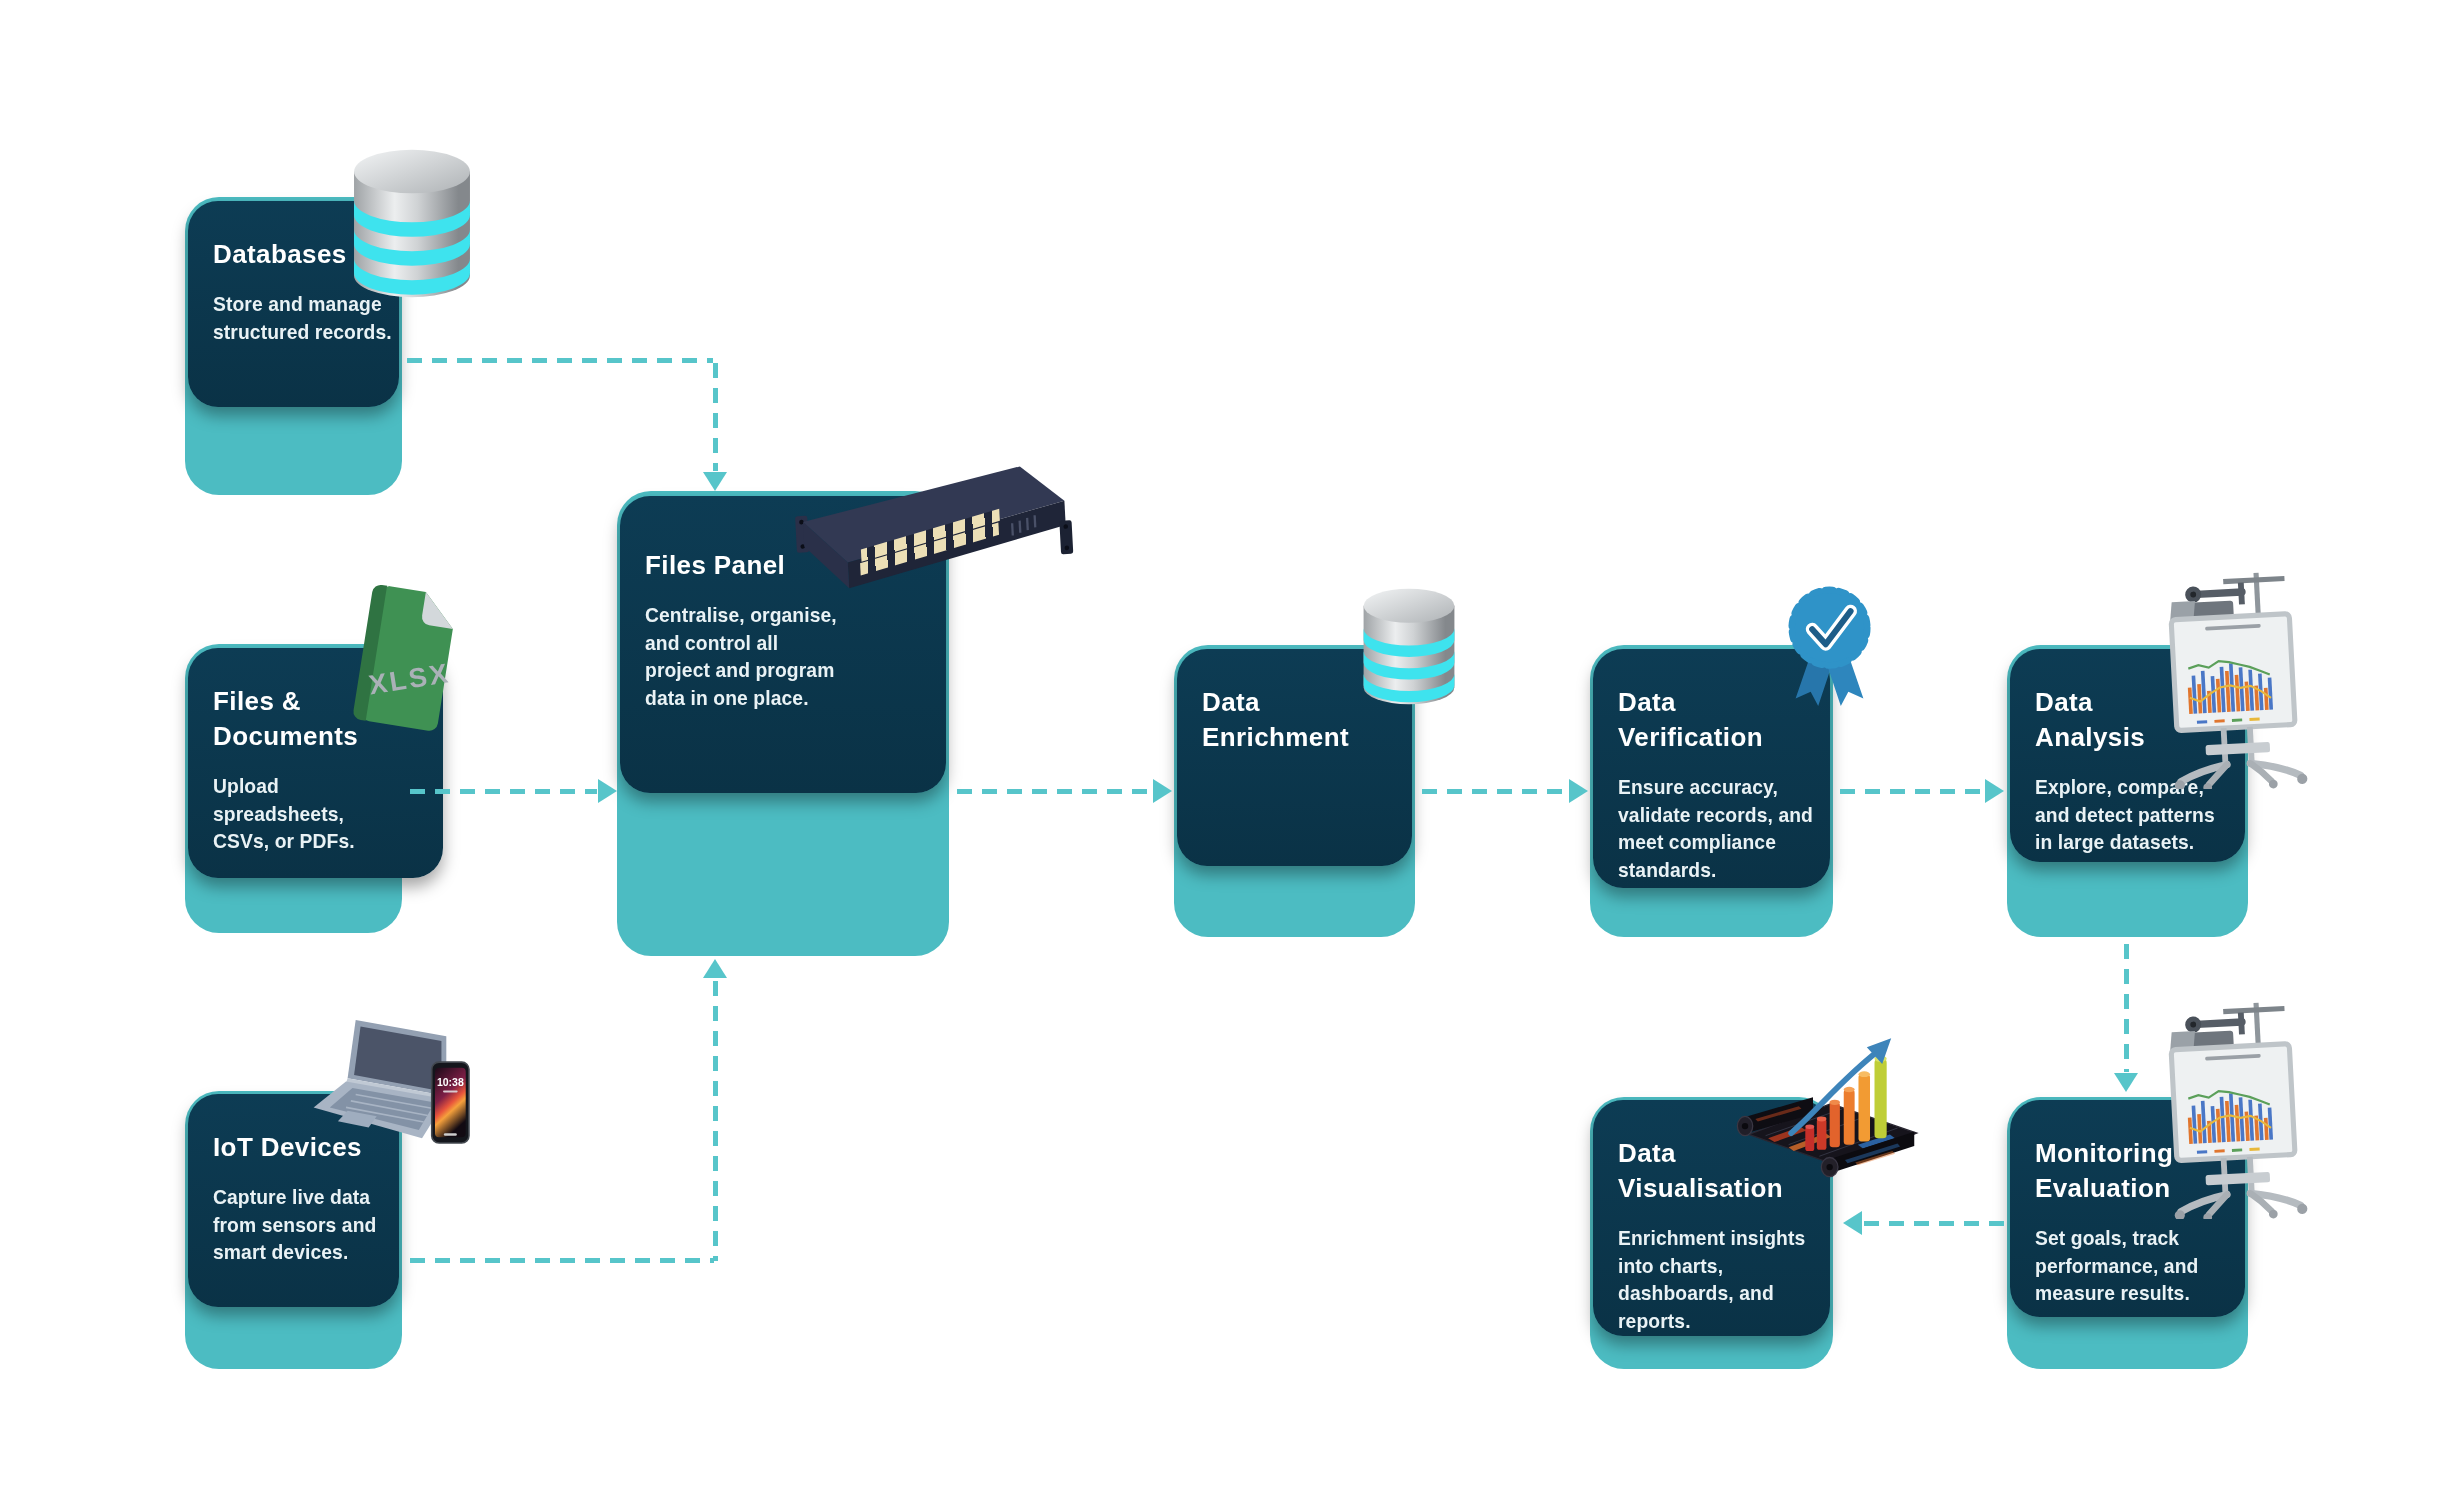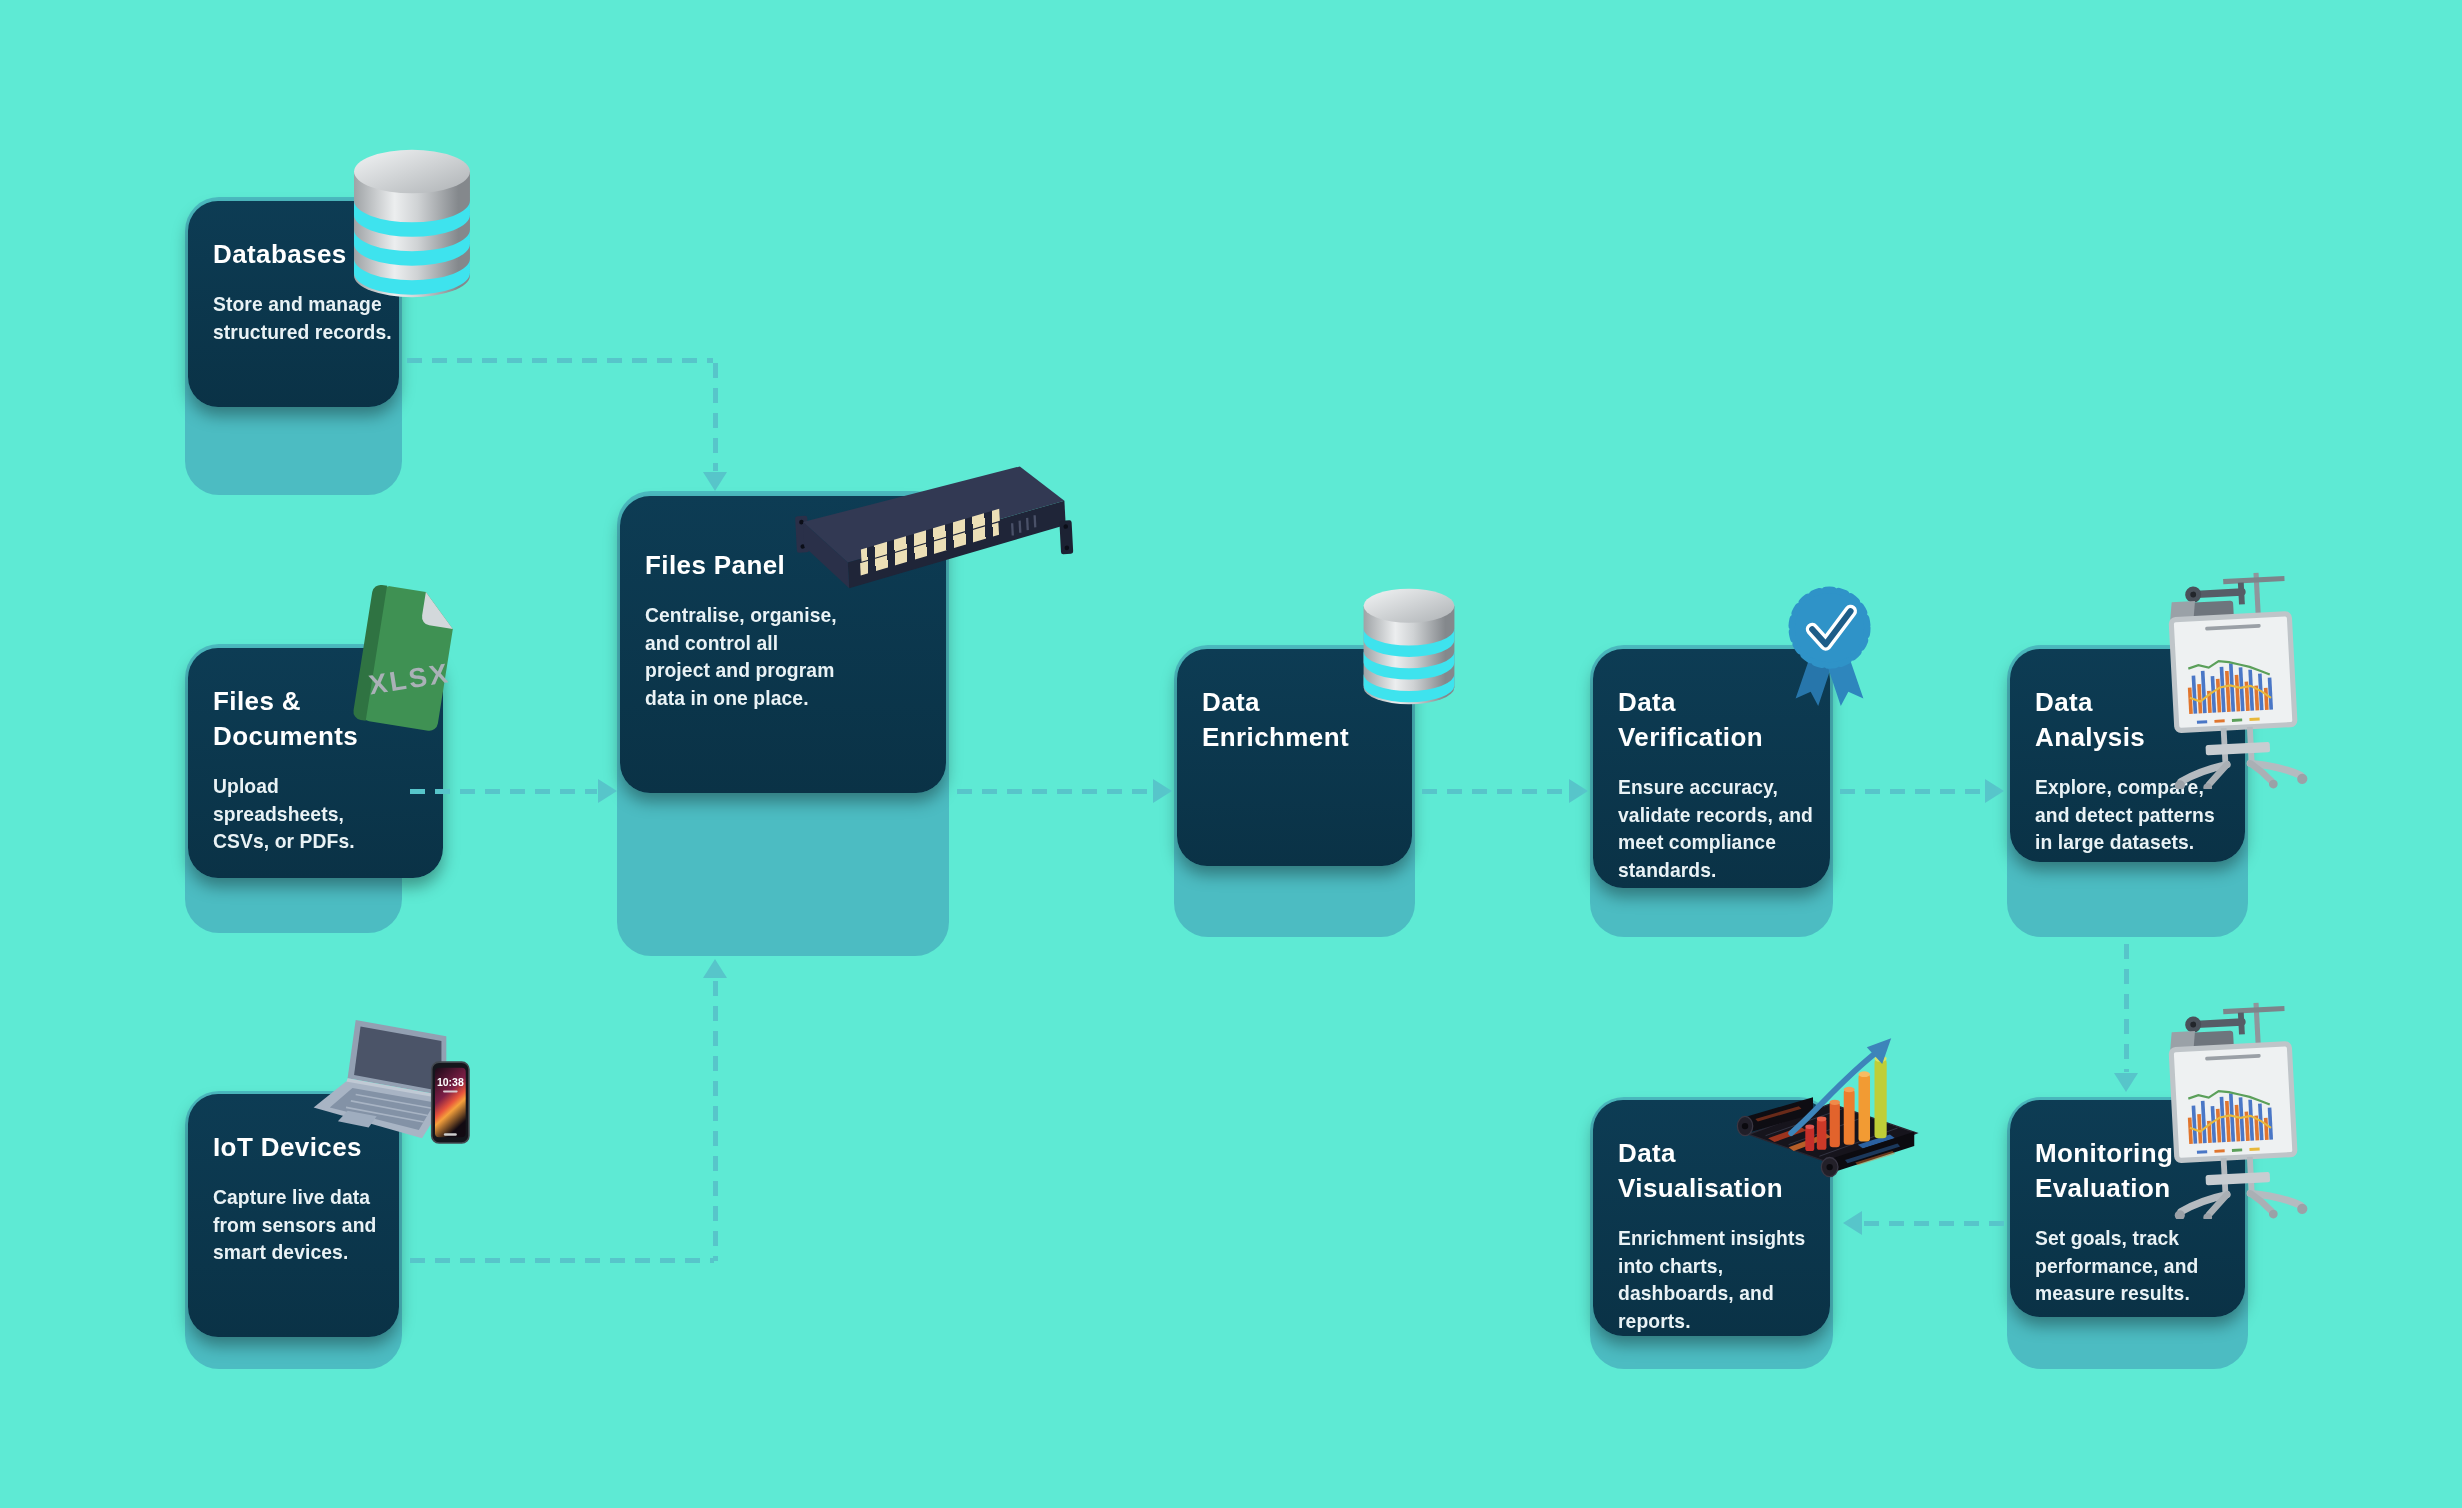--- a/index.html
+++ b/index.html
@@ -1,16 +1,16 @@
 <!DOCTYPE html>
 <html style="font-size:12px"><head>
 <meta charset="utf-8">
 <style>
   html,body{margin:0;padding:0;background:#000;}
-  .stage{position:relative;width:2462px;height:1508px;background:#5eead4;overflow:hidden;
+  .stage{position:relative;width:2462px;height:1508px;background:#ffffff;overflow:hidden;
          font-family:"Liberation Sans","DejaVu Sans",sans-serif;}
   .teal{position:absolute;background:#4cbcc2;border-radius:34px;z-index:1;}
   .card{position:absolute;background:linear-gradient(180deg,#0d3c54 0%,#0a3246 100%);
         border-radius:30px;z-index:2;padding:36px 12px 0 25px;box-sizing:border-box;
         box-shadow:0 9px 16.3px rgba(0,0,0,.35);}
   .title{white-space:pre;font-weight:700;font-size:26px;line-height:35px;color:#ffffff;letter-spacing:0.4px;}
   .body{white-space:pre;font-weight:700;font-size:19.3px;line-height:27.5px;color:#e9f2f5;margin-top:19.3px;letter-spacing:0.1px;}
   .dash-h{position:absolute;height:5.2px;z-index:3;
           background:repeating-linear-gradient(90deg,#57c5ca 0 15px,transparent 15px 25px);}
   .dash-v{position:absolute;width:5.2px;z-index:3;
@@ -152,21 +152,21 @@
   <div class="teal" style="left:185px;top:644px;width:217px;height:289px;"></div>
   <div class="card" style="left:188px;top:648px;width:255px;height:230px;">
     <div class="title">Files &amp;
 Documents</div>
     <div class="body">Upload
 spreadsheets,
 CSVs, or PDFs.</div>
   </div>
 
   <div class="teal" style="left:185px;top:1091px;width:217px;height:278px;"></div>
-  <div class="card" style="left:188px;top:1094px;width:211px;height:243px;">
+  <div class="card" style="left:188px;top:1094px;width:211px;height:213px;">
     <div class="title">IoT Devices</div>
     <div class="body">Capture live data
 from sensors and
 smart devices.</div>
   </div>
 
   <div class="teal" style="left:617px;top:491px;width:332px;height:465px;"></div>
   <div class="card" style="left:620px;top:496px;width:326px;height:297px;padding-top:52px;">
     <div class="title">Files Panel</div>
     <div class="body">Centralise, organise,

